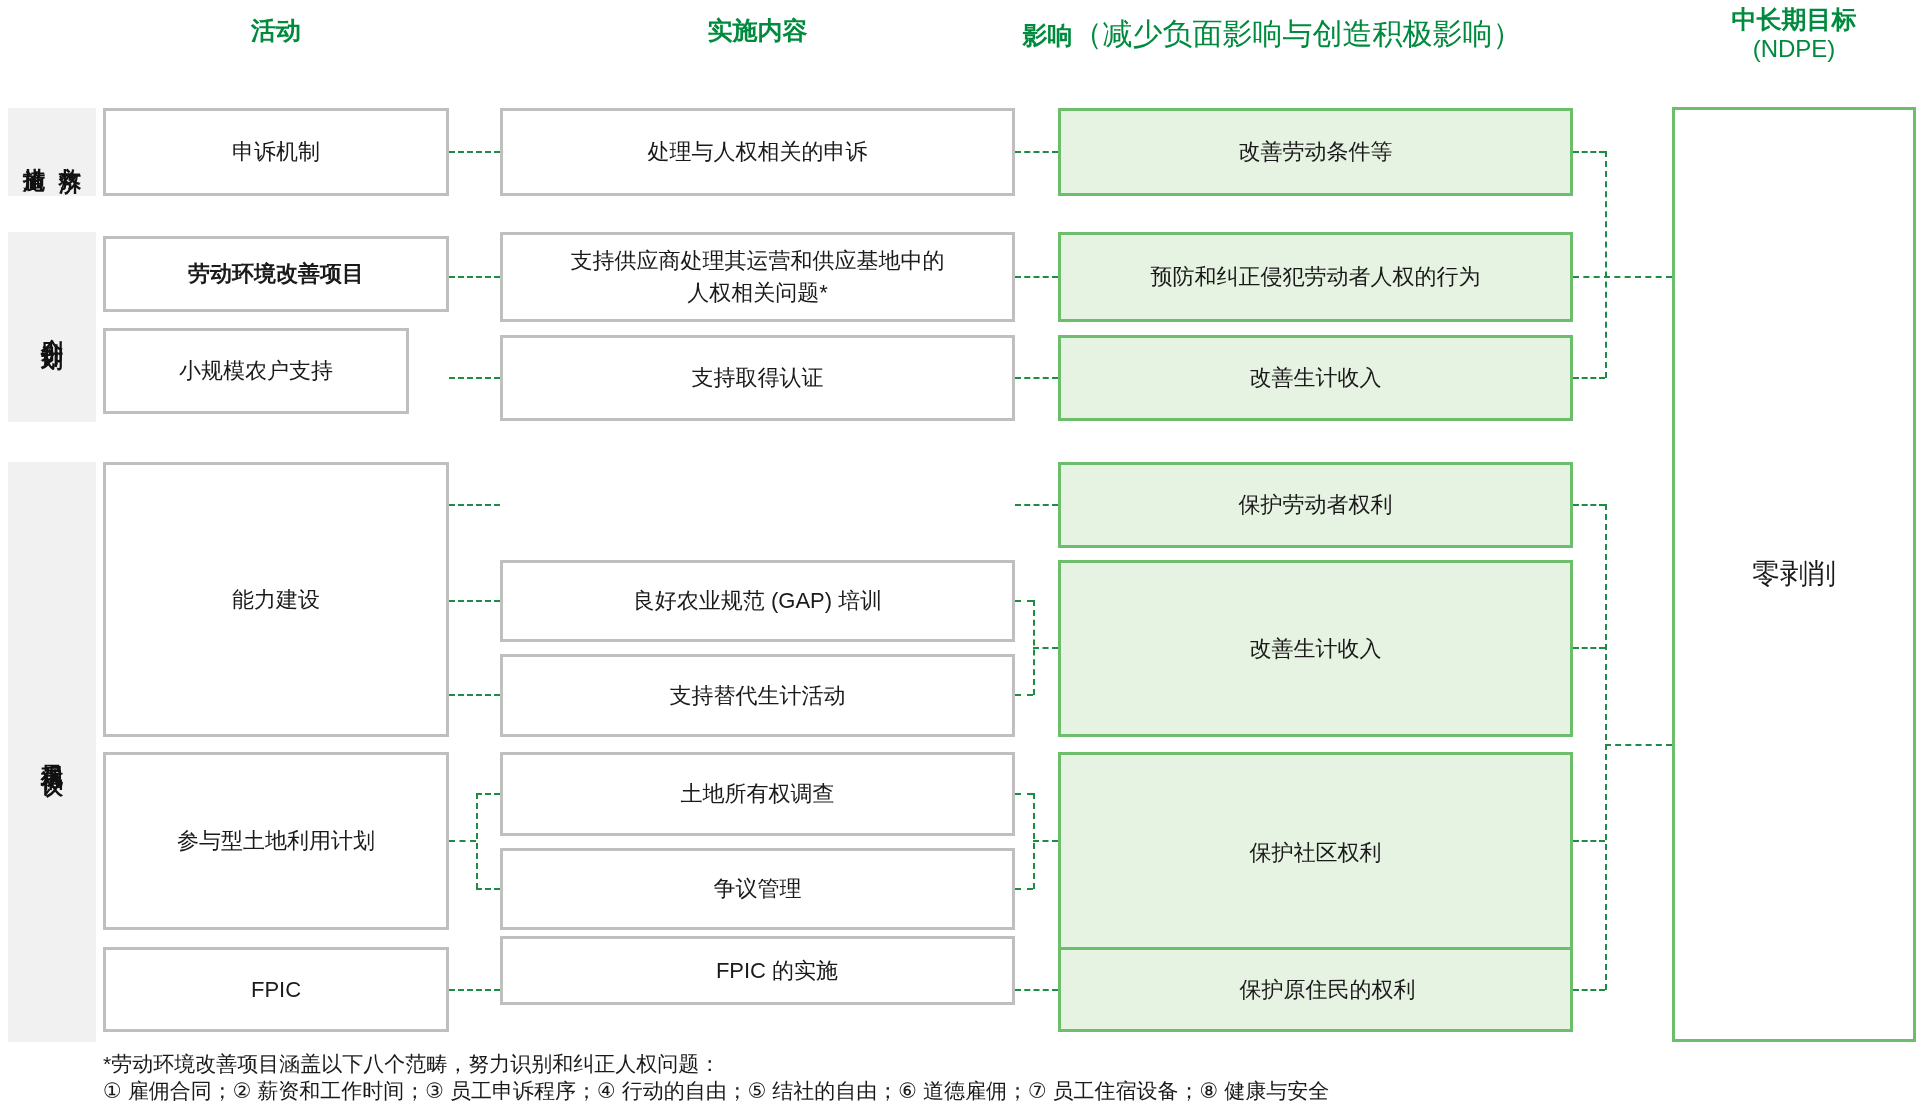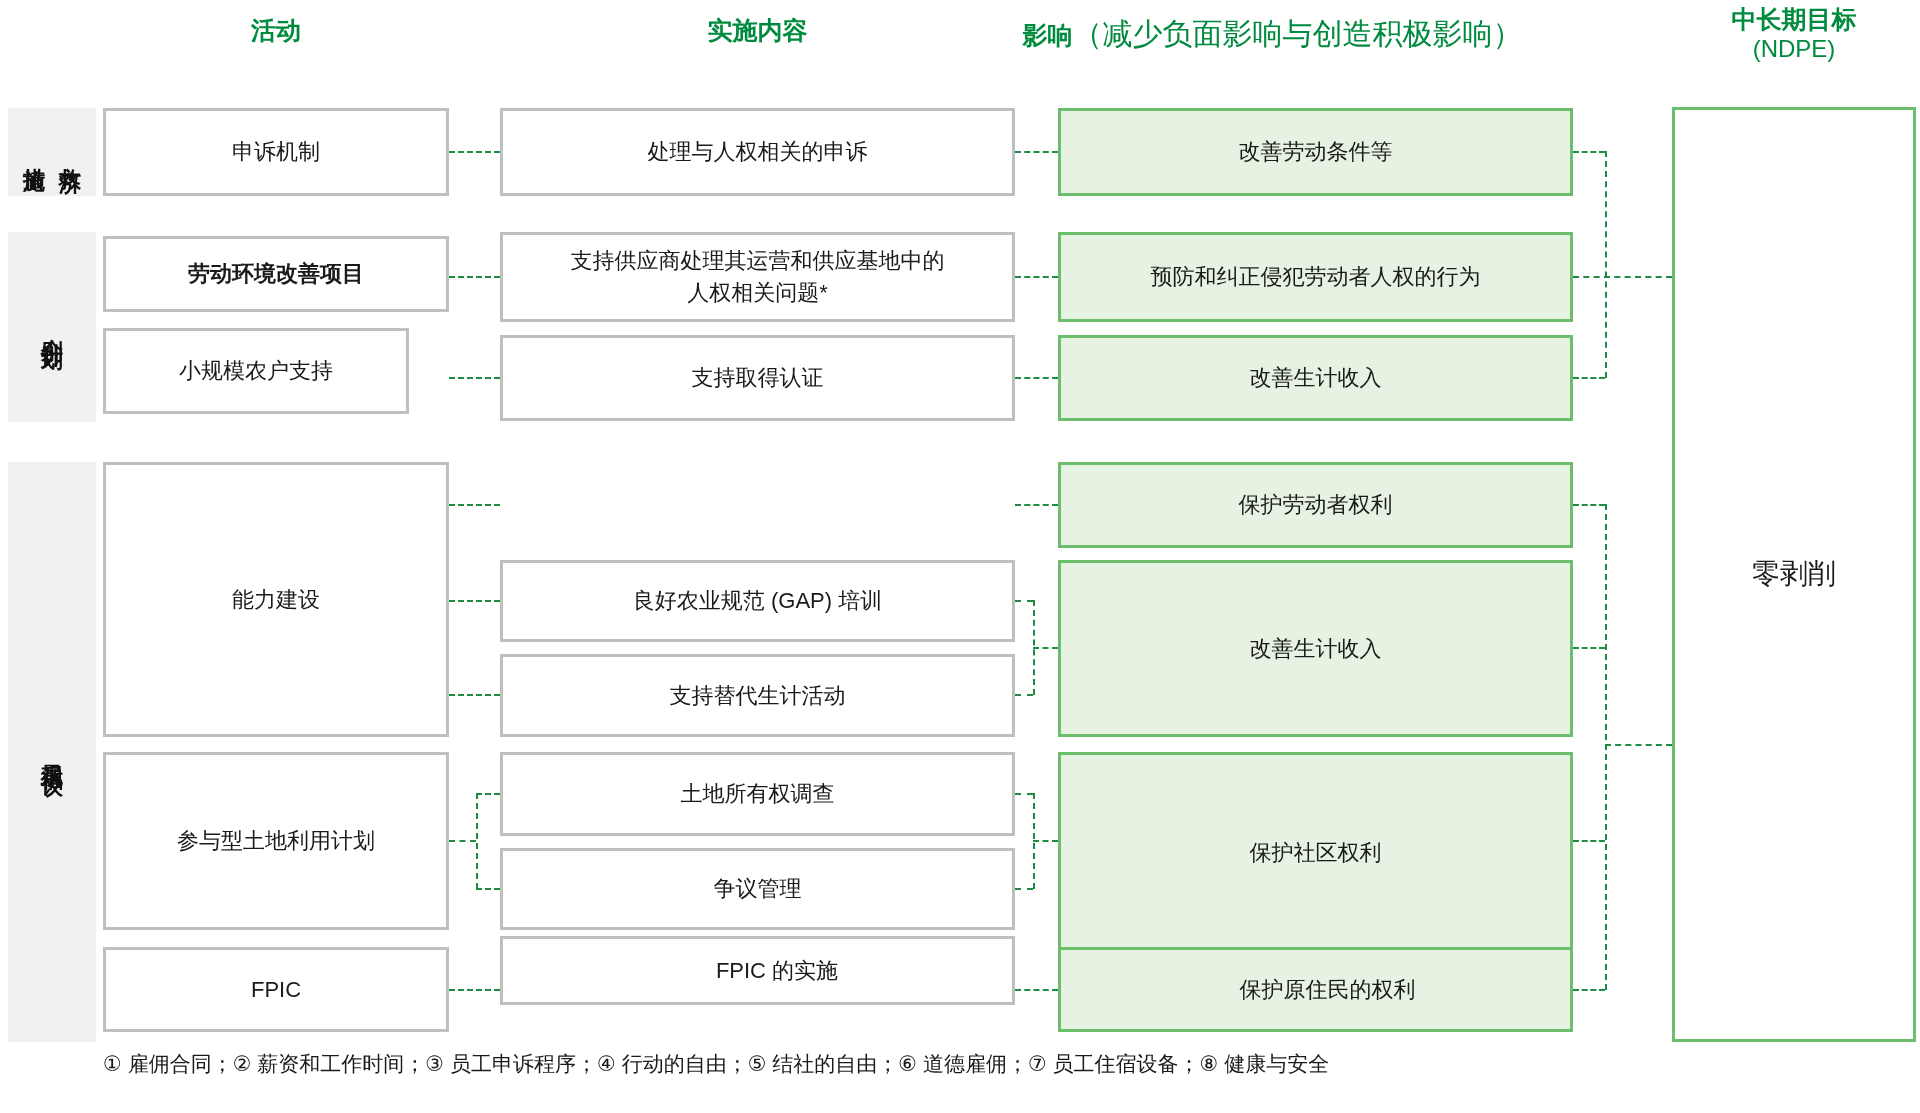--- a/index.html
+++ b/index.html
@@ -125,16 +125,17 @@
   <div class="cv" style="left:1605px;top:151px;height:227px;"></div>
 
   <div class="ch" style="left:1573px;top:504px;width:32px;"></div>
   <div class="ch" style="left:1573px;top:647px;width:32px;"></div>
   <div class="ch" style="left:1573px;top:840px;width:32px;"></div>
   <div class="ch" style="left:1573px;top:989px;width:32px;"></div>
   <div class="cv" style="left:1605px;top:504px;height:486px;"></div>
   <div class="ch" style="left:1605px;top:744px;width:67px;"></div>
 
   <div class="footnote">
+    <div>*劳动环境改善项目涵盖以下八个范畴，努力识别和纠正人权问题：</div>
     <div>① 雇佣合同；② 薪资和工作时间；③ 员工申诉程序；④ 行动的自由；⑤ 结社的自由；⑥ 道德雇佣；⑦ 员工住宿设备；⑧ 健康与安全</div>
   </div>
 
 </div>
 
 </body></html>

